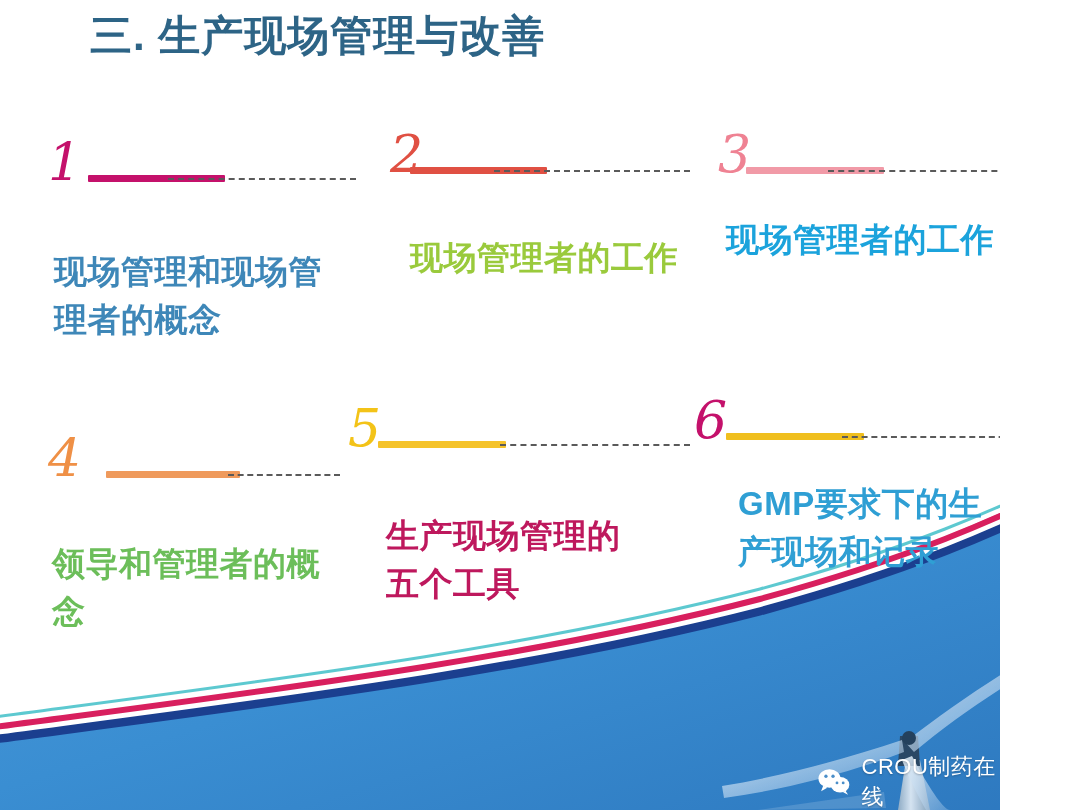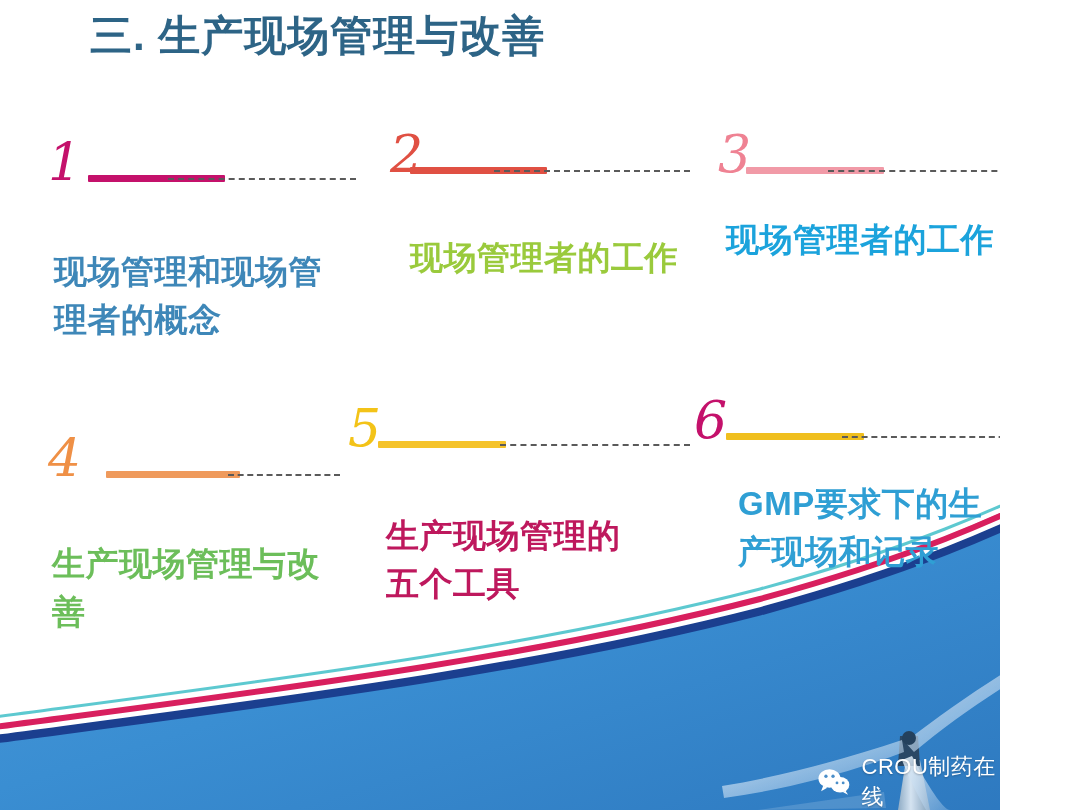--- a/index.html
+++ b/index.html
@@ -164,21 +164,21 @@
     </div>
     <div class="item-text" style="left:8px; top:100px; width:310px; color:#1ba3dc;">现场管理者的工作</div>
   </div>
 
   <div class="item" style="left:48px; top:420px; width:310px;">
     <div class="item-head">
       <span class="item-num" style="color:#ef9046;">4</span>
       <span class="rule" style="left:58px; width:134px; background:#ef9a5c;"></span>
       <span class="rule-dotted" style="left:180px; width:112px;"></span>
     </div>
-    <div class="item-text" style="left:4px; top:120px; width:280px; color:#6cbe5a;">生产现场管理与改善</div>
+    <div class="item-text" style="left:4px; top:120px; width:280px; color:#6cbe5a;">领导和管理者的概念</div>
   </div>
 
   <div class="item" style="left:348px; top:390px; width:330px;">
     <div class="item-head">
       <span class="item-num" style="color:#f3c318;">5</span>
       <span class="rule" style="left:30px; width:128px; background:#f5c32a;"></span>
       <span class="rule-dotted" style="left:152px; width:190px;"></span>
     </div>
     <div class="item-text" style="left:38px; top:122px; width:236px; color:#be185d;">生产现场管理的五个工具</div>
   </div>

